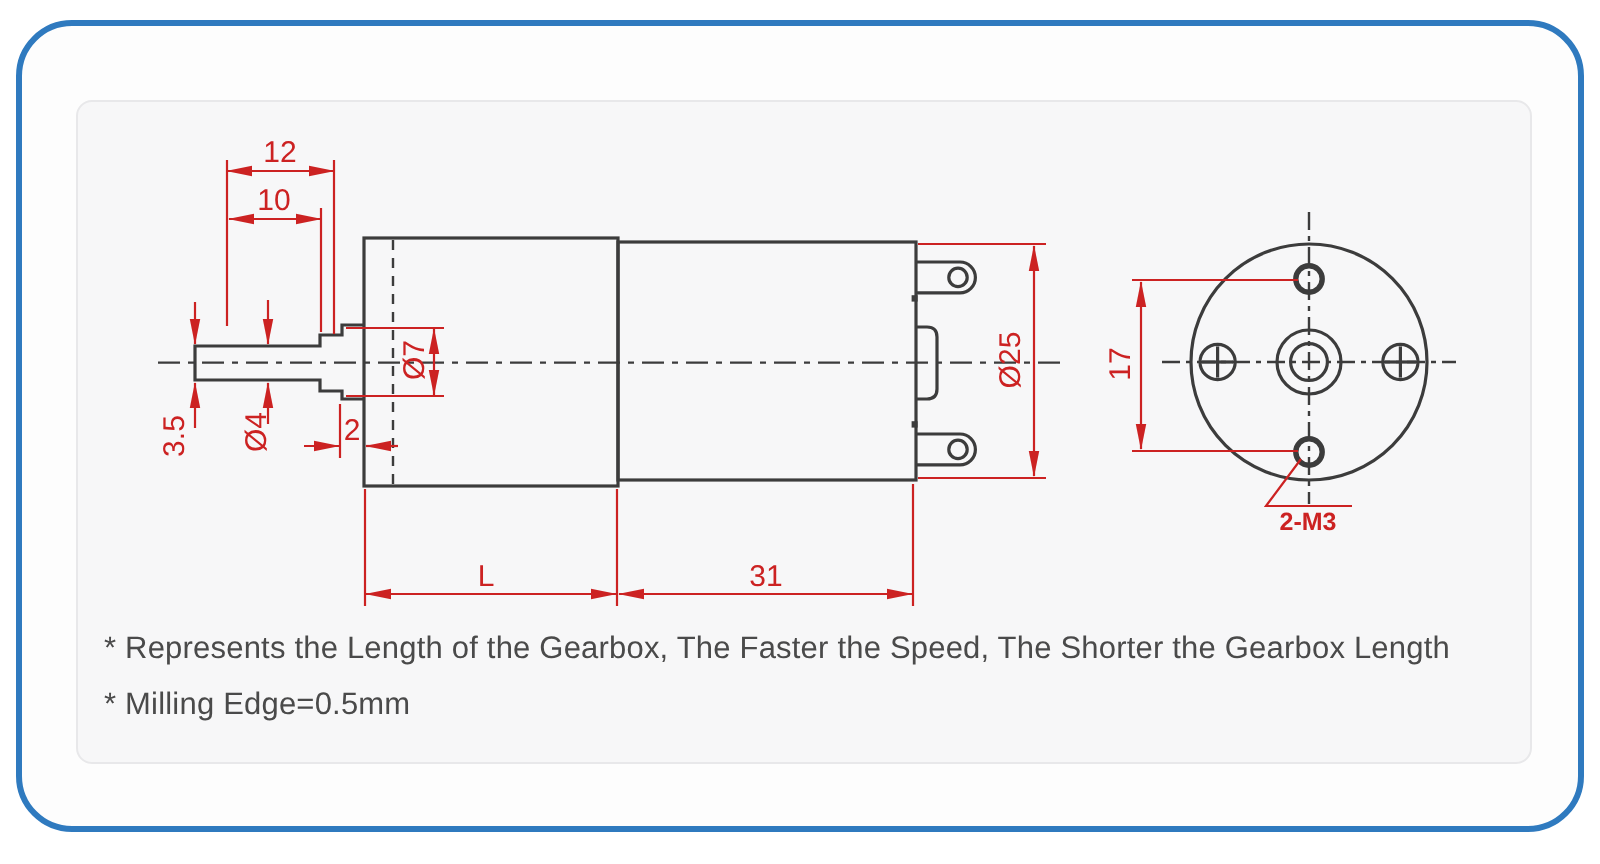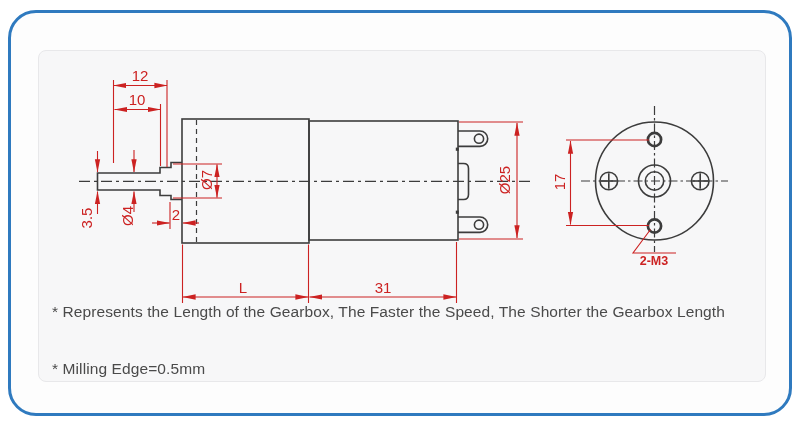--- a/index.html
+++ b/index.html
@@ -1,22 +1,22 @@
 <!DOCTYPE html>
 <html><head>
 <meta charset="utf-8">
 <style>
   html,body{margin:0;padding:0;background:#ffffff;}
   body{width:800px;height:432px;position:relative;font-family:"Liberation Sans",sans-serif;overflow:hidden;}
   .card-frame{position:absolute;left:8px;top:10px;width:778px;height:400px;border:3px solid #2f7abf;border-radius:28px;background:#fdfdfd;}
   .drawing-panel{position:absolute;left:38px;top:50px;width:726px;height:330px;background:#f7f7f8;border:1px solid #e8e8ea;border-radius:8px;}
   svg.tech{position:absolute;left:0;top:0;width:800px;height:432px;}
   .note{position:absolute;left:52px;color:#4a4a4a;font-size:15.5px;letter-spacing:0.1px;white-space:nowrap;}
-  .note1{top:303px;}
-  .note2{top:344px;margin-top:16px;}
+  .note1{top:316px;}
+  .note2{top:344px;}
   
   .dk{stroke:#3c3c3c;fill:none;stroke-width:1.6px;}
   .dk-thin{stroke:#3c3c3c;fill:none;stroke-width:1.2px;}
   .dk-bold{stroke:#3c3c3c;fill:none;stroke-width:2.7px;}
   .dk-fill{fill:#3c3c3c;stroke:none;}
   .rd{stroke:#cc2222;fill:none;stroke-width:1.1px;}
   text.dim{fill:#cc2222;stroke:none;font-family:"Liberation Sans",sans-serif;font-size:15px;}
   text.dim-small{font-size:12.5px;font-weight:600;}
 </style>
 </head>

